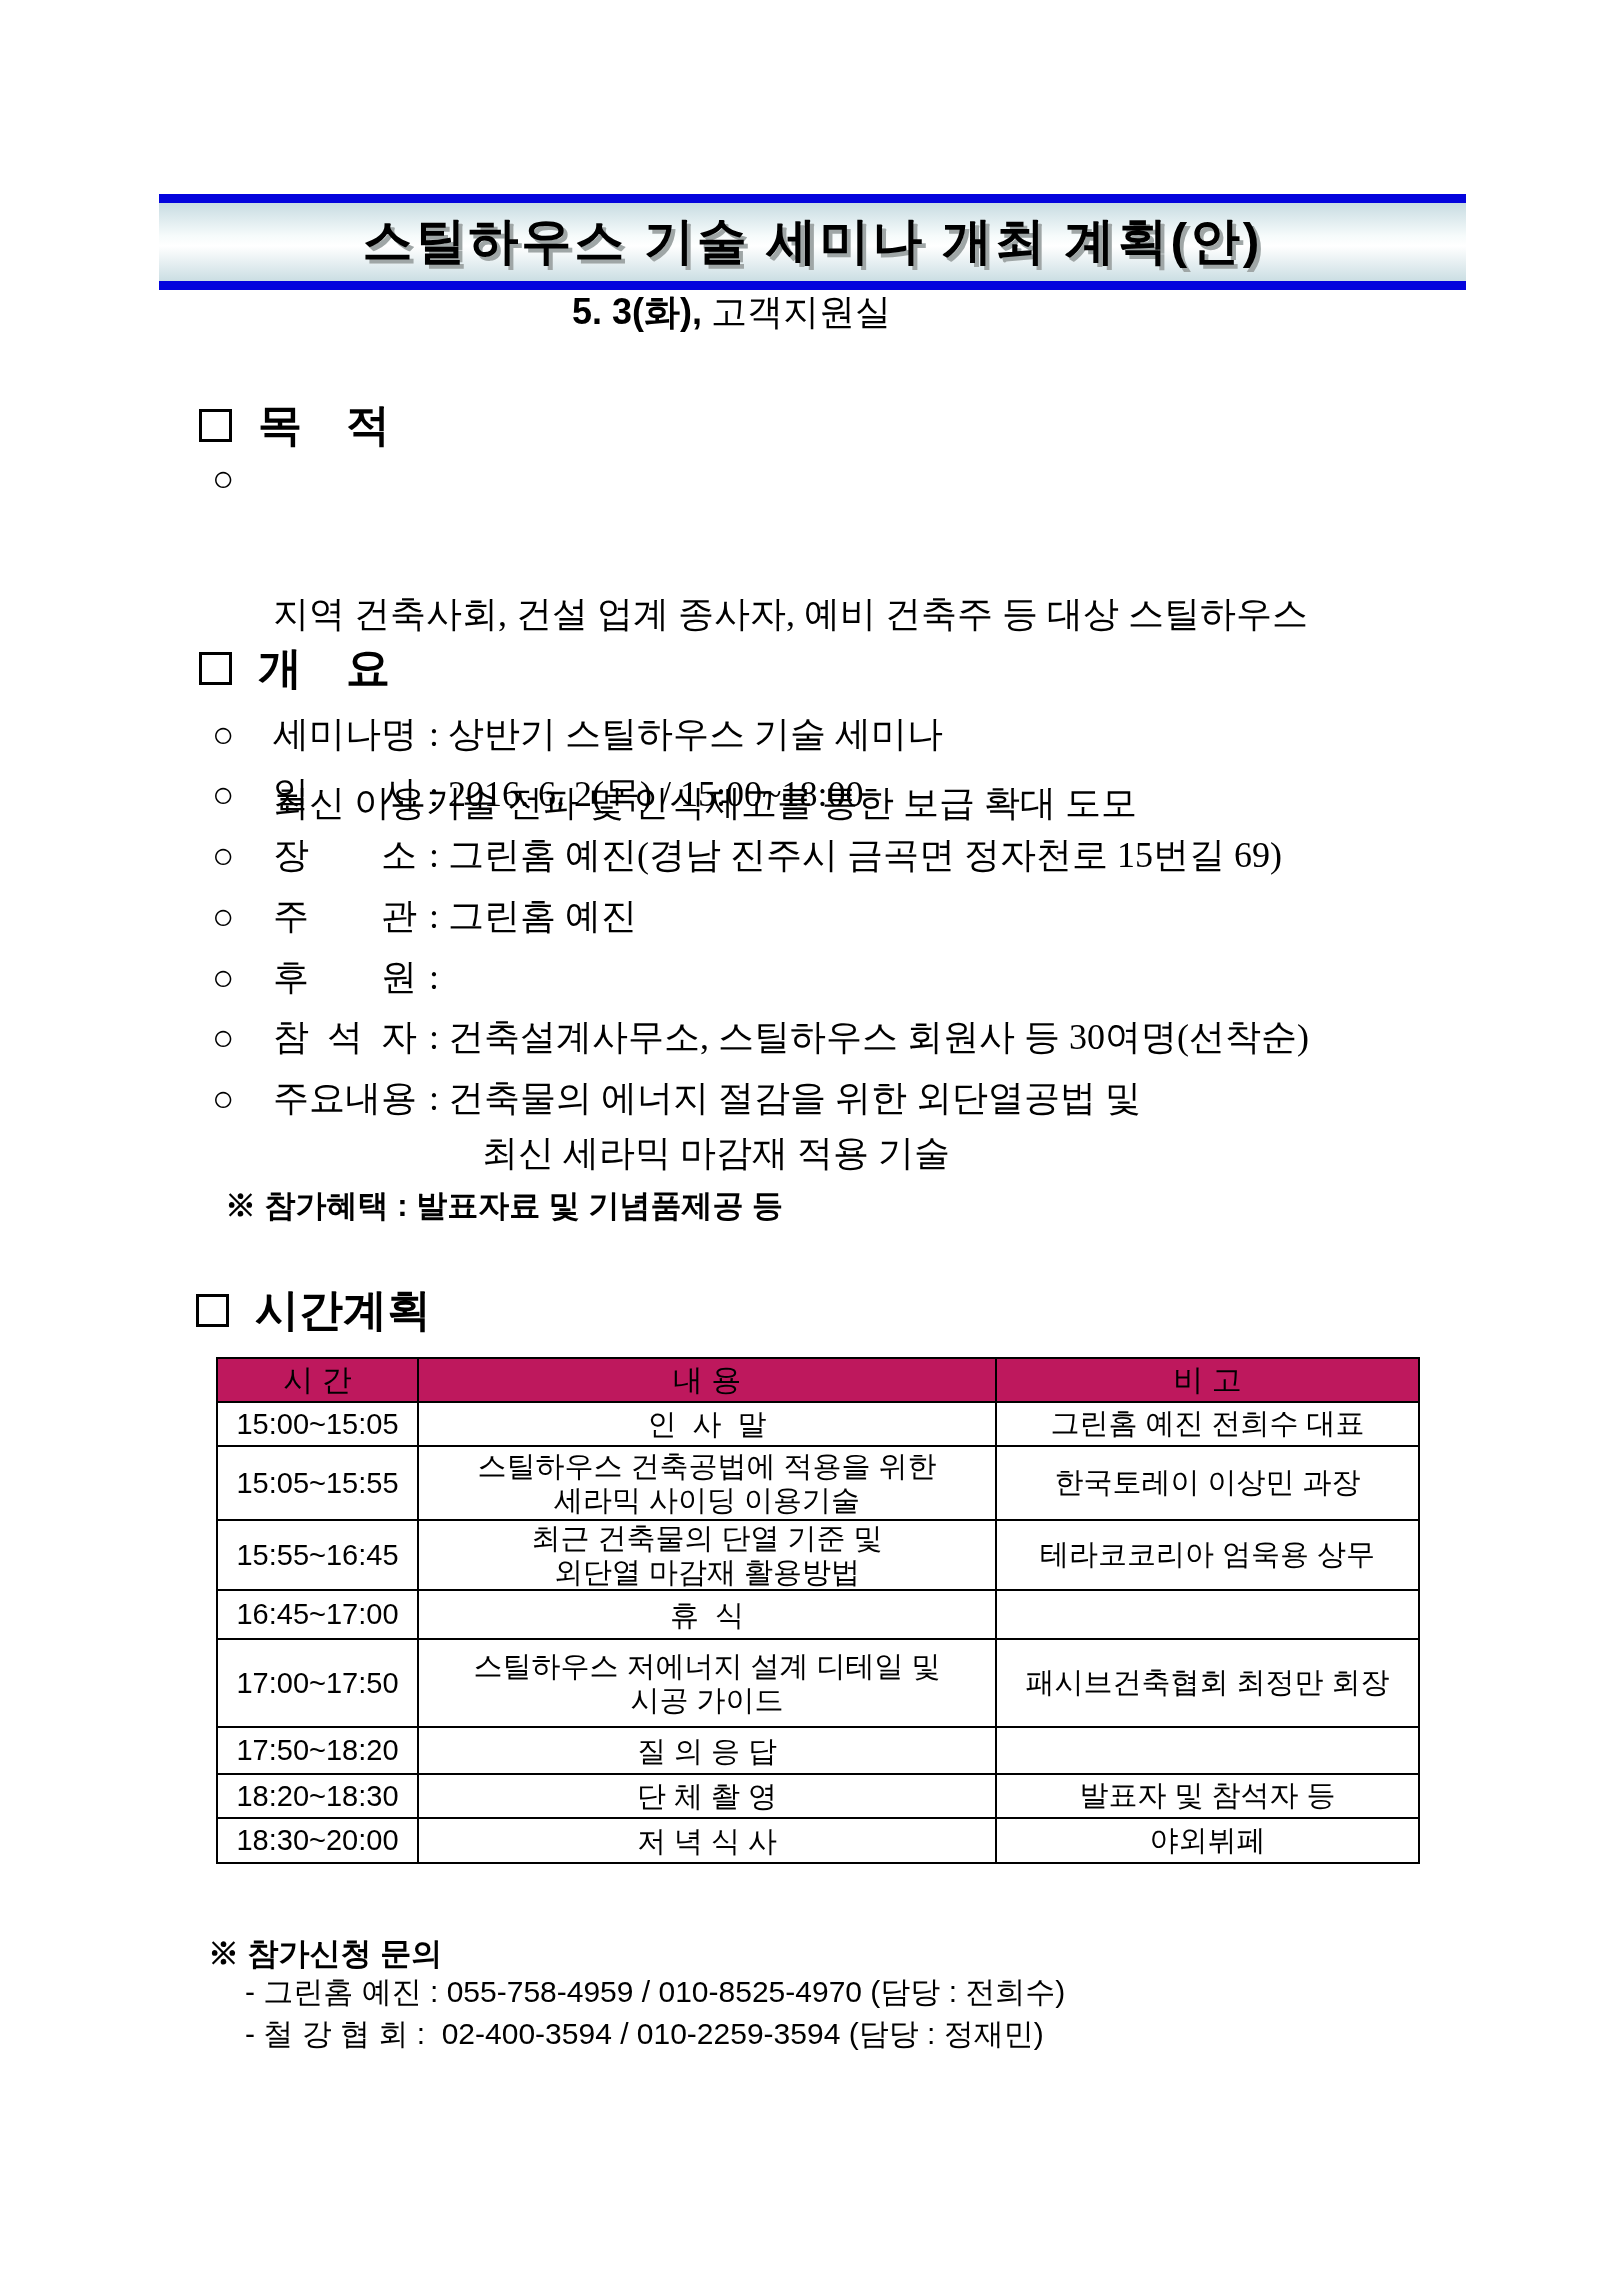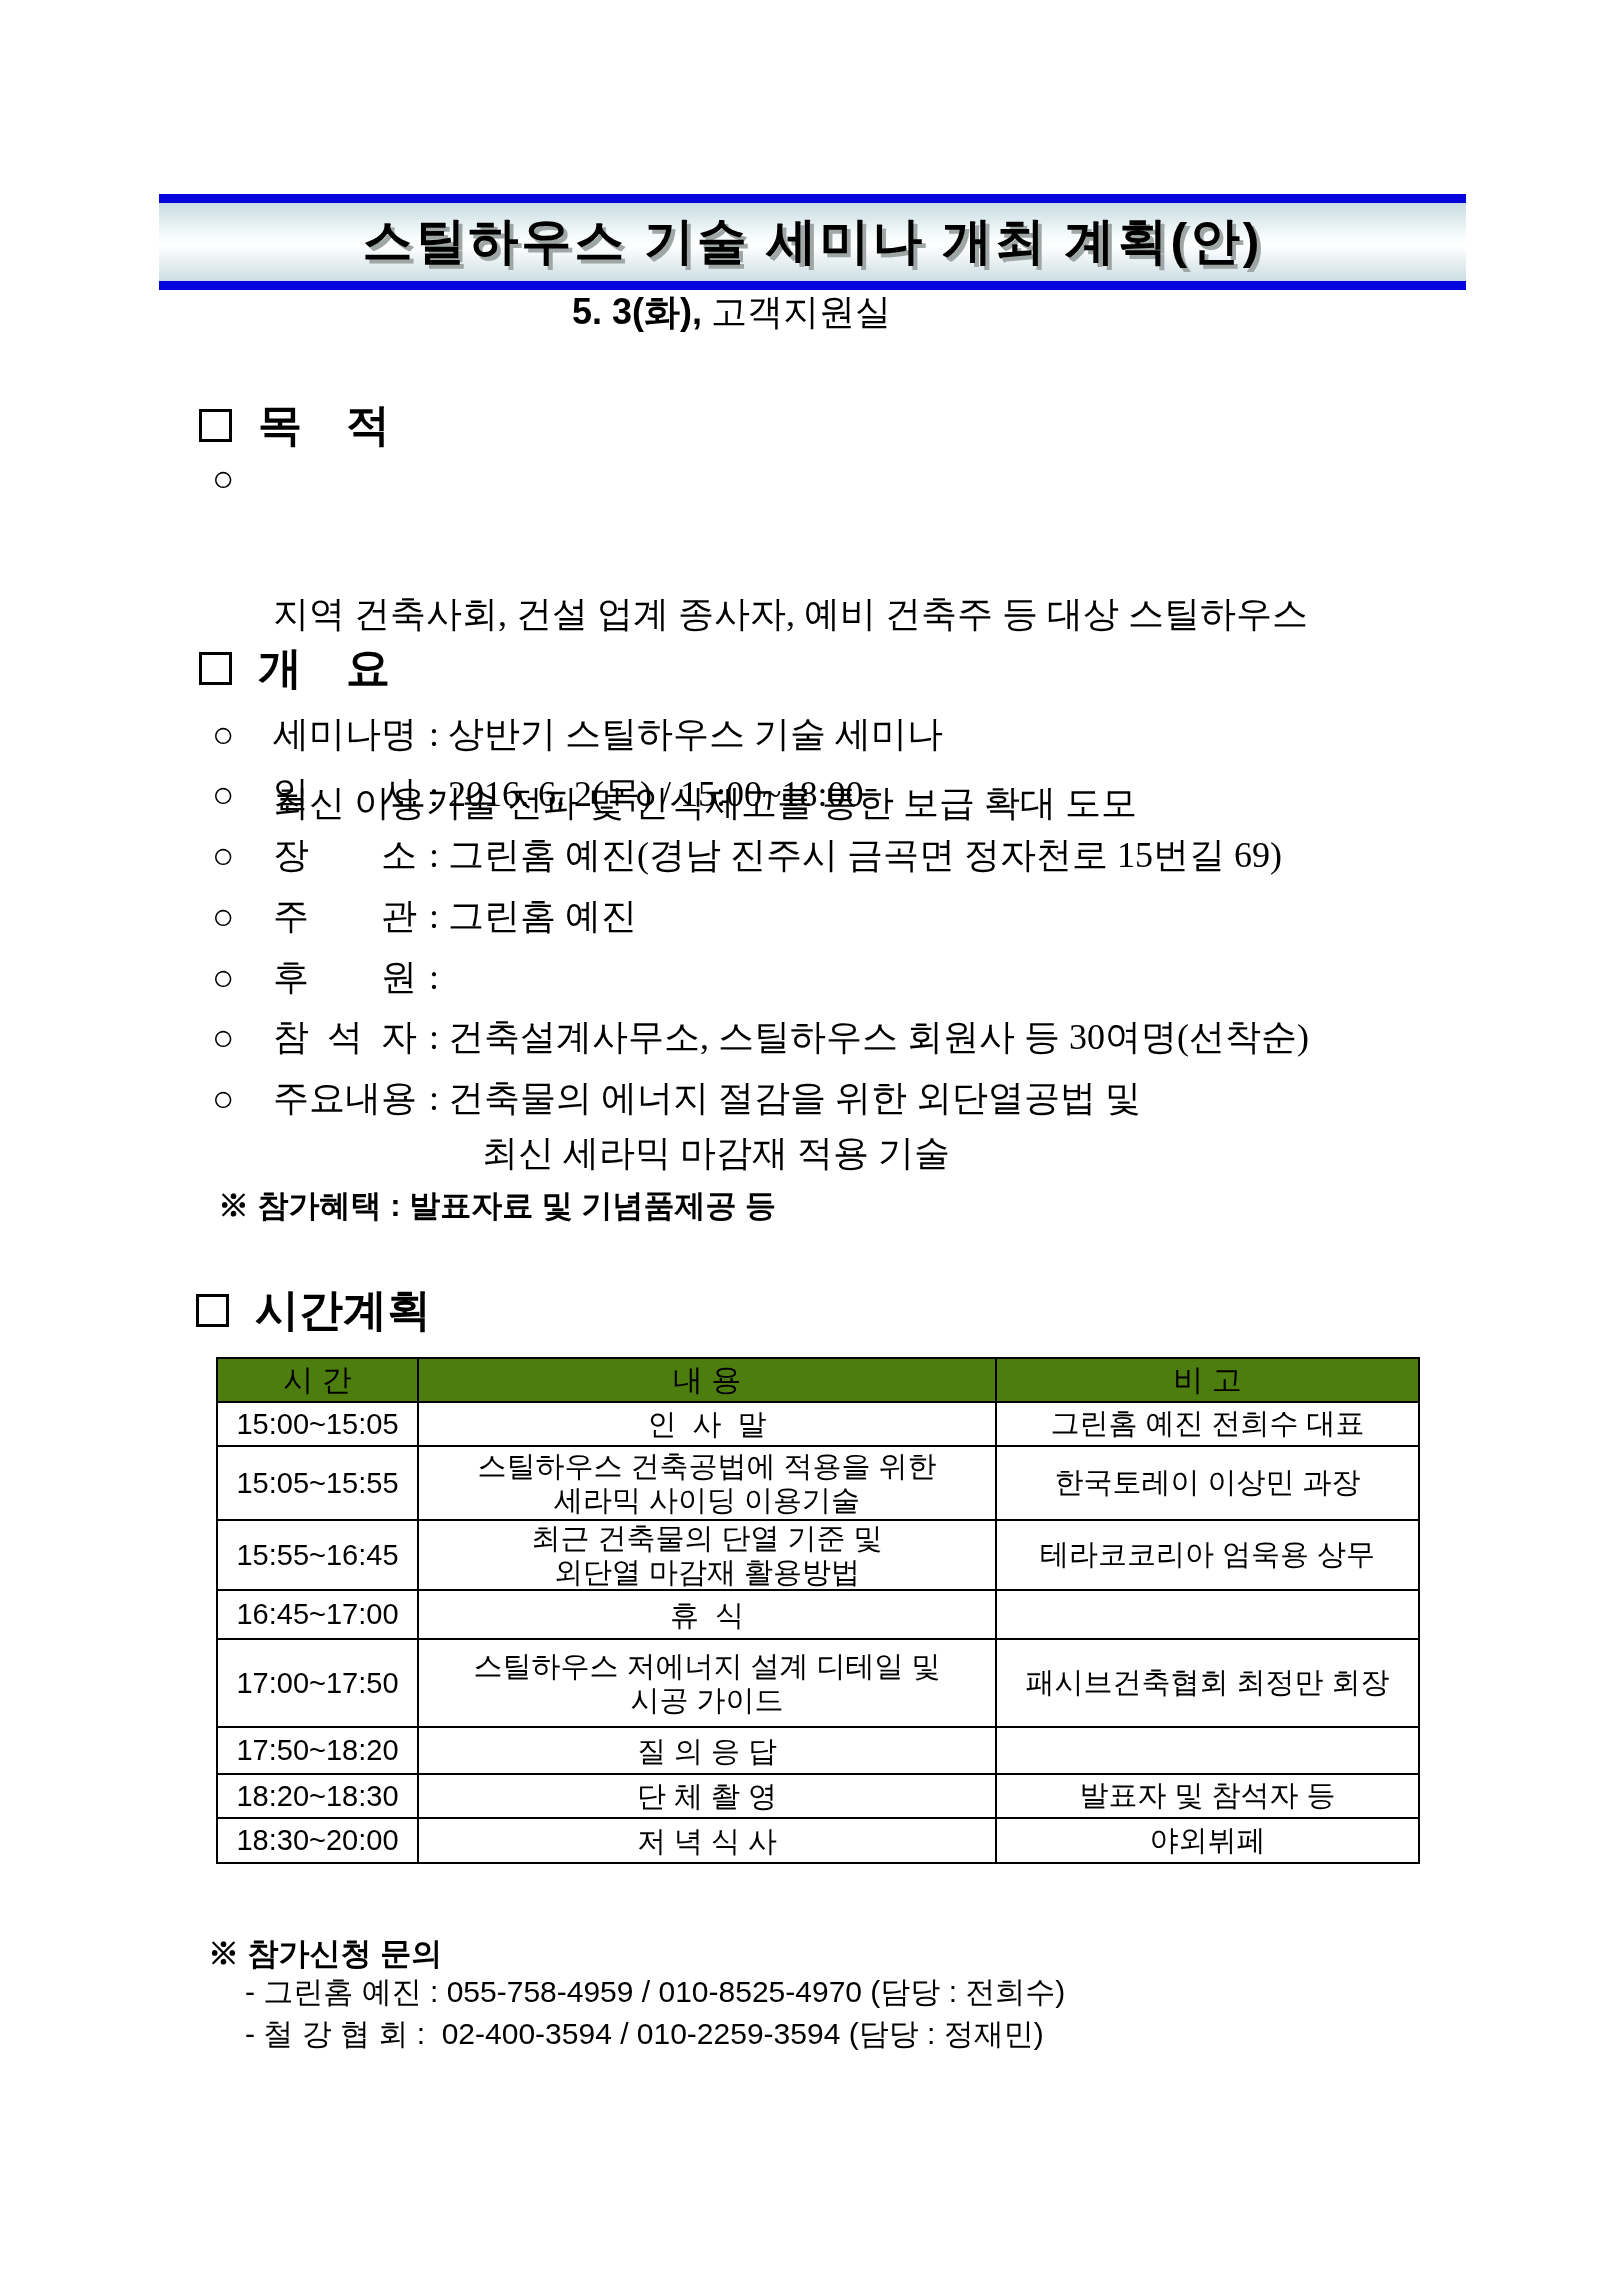--- a/index.html
+++ b/index.html
@@ -63,21 +63,21 @@
     font-family:"Liberation Sans", sans-serif;
     font-size:29px;
   }
   table.schedule th, table.schedule td {
     border:2px solid #000;
     text-align:center; vertical-align:middle;
     padding:0; overflow:hidden;
     white-space:pre;
   }
   table.schedule th {
-    background:#4d7c0f; font-weight:normal; font-size:30px;
+    background:#be185d; font-weight:normal; font-size:30px;
   }
   .cline { line-height:34px; }
 
   
   .footer-line {
     position:absolute; left:245px;
     font-family:"Liberation Sans", sans-serif;
     font-weight:normal; font-size:30px; white-space:pre;
   }
 </style>
@@ -148,21 +148,21 @@
   <span>건축설계사무소, 스틸하우스 회원사 등 30여명(선착순)</span>
 </div>
 <div class="bullet-line oitem" style="top:1078px;">
   <span class="bullet">○</span>
   <span class="olabel">주요내용</span>
   <span> : </span>
   <span>건축물의 에너지 절감을 위한 외단열공법 및</span>
 </div>
 <div class="cont-line" style="top:1129px;">최신 세라믹 마감재 적용 기술</div>
 
-<div class="note-line" style="top:1185px; left:218px;">※ 참가혜택 : 발표자료 및 기념품제공 등</div>
+<div class="note-line" style="top:1185px; left:225px;">※ 참가혜택 : 발표자료 및 기념품제공 등</div>
 
 <div class="sec-heading" style="top:1281px; left:196px;">
   <span class="sq"></span>
   <span>시간계획</span>
 </div>
 
 <table class="schedule">
   <colgroup>
       <col style="width:201px">
       <col style="width:578px">

